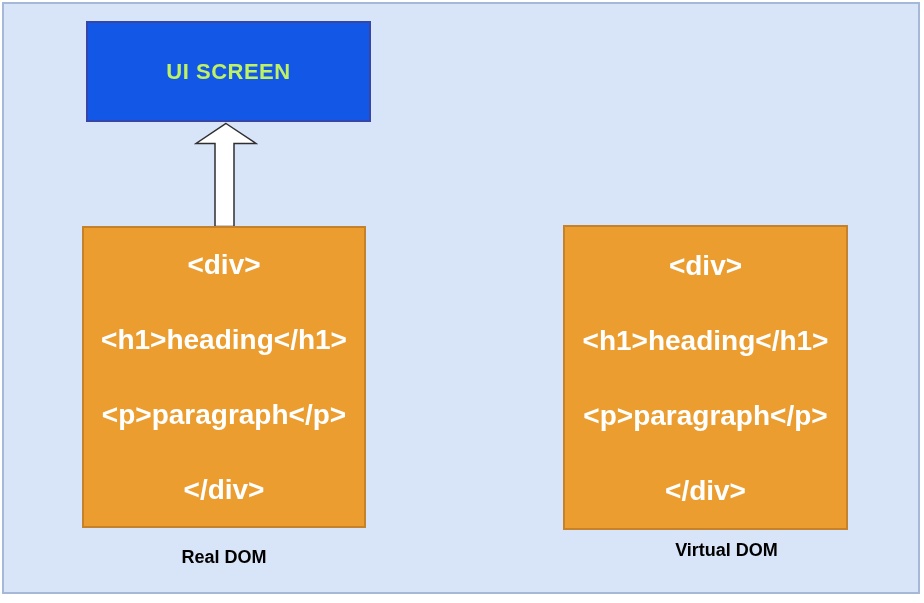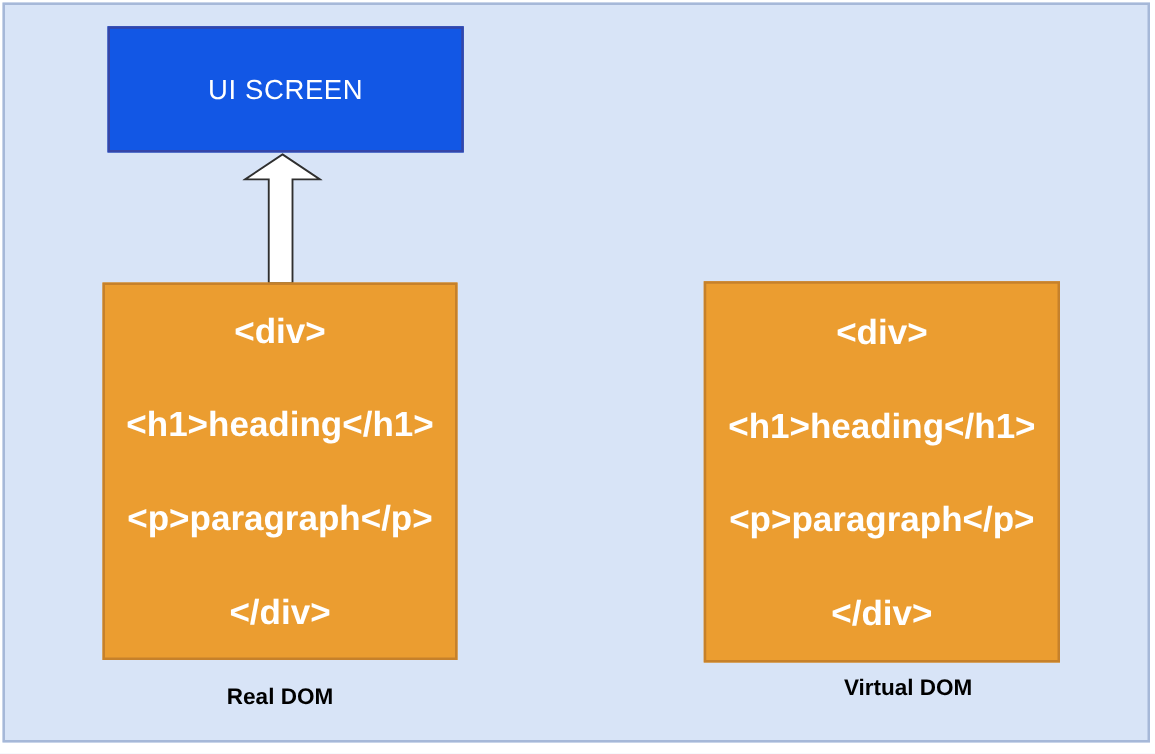--- a/index.html
+++ b/index.html
@@ -42,23 +42,23 @@
     top: 17px;
     width: 285px;
     height: 101px;
     background: var(--blue-fill);
     border: 2px solid var(--blue-border);
     display: flex;
     align-items: center;
     justify-content: center;
   }
   .ui-screen-label {
-    color: #ffffff;
+    color: #bef264;
     font-size: 22px;
-    font-weight: normal;
+    font-weight: bold;
     letter-spacing: 0.5px;
   }
   .arrow-up {
     position: absolute;
     left: 190px;
     top: 118px;
     width: 64px;
     height: 106px;
   }
   .dom-box {

